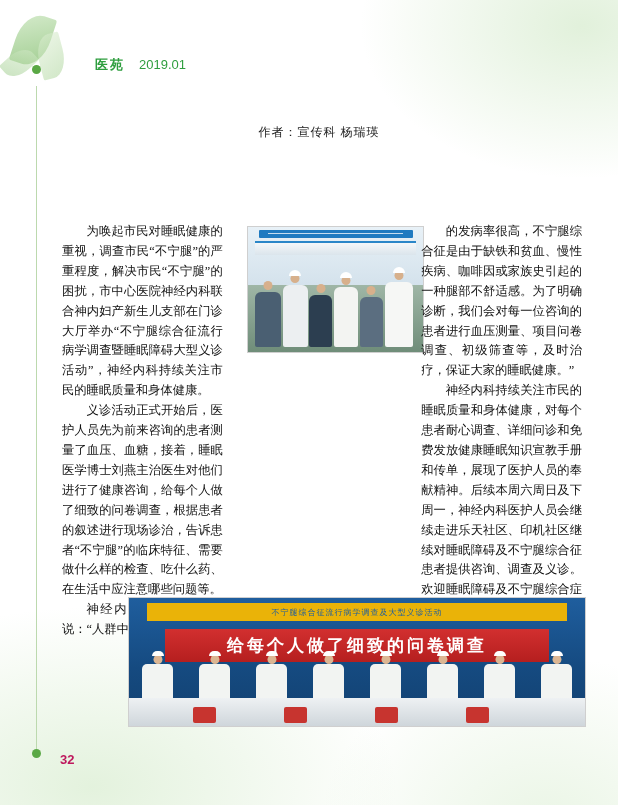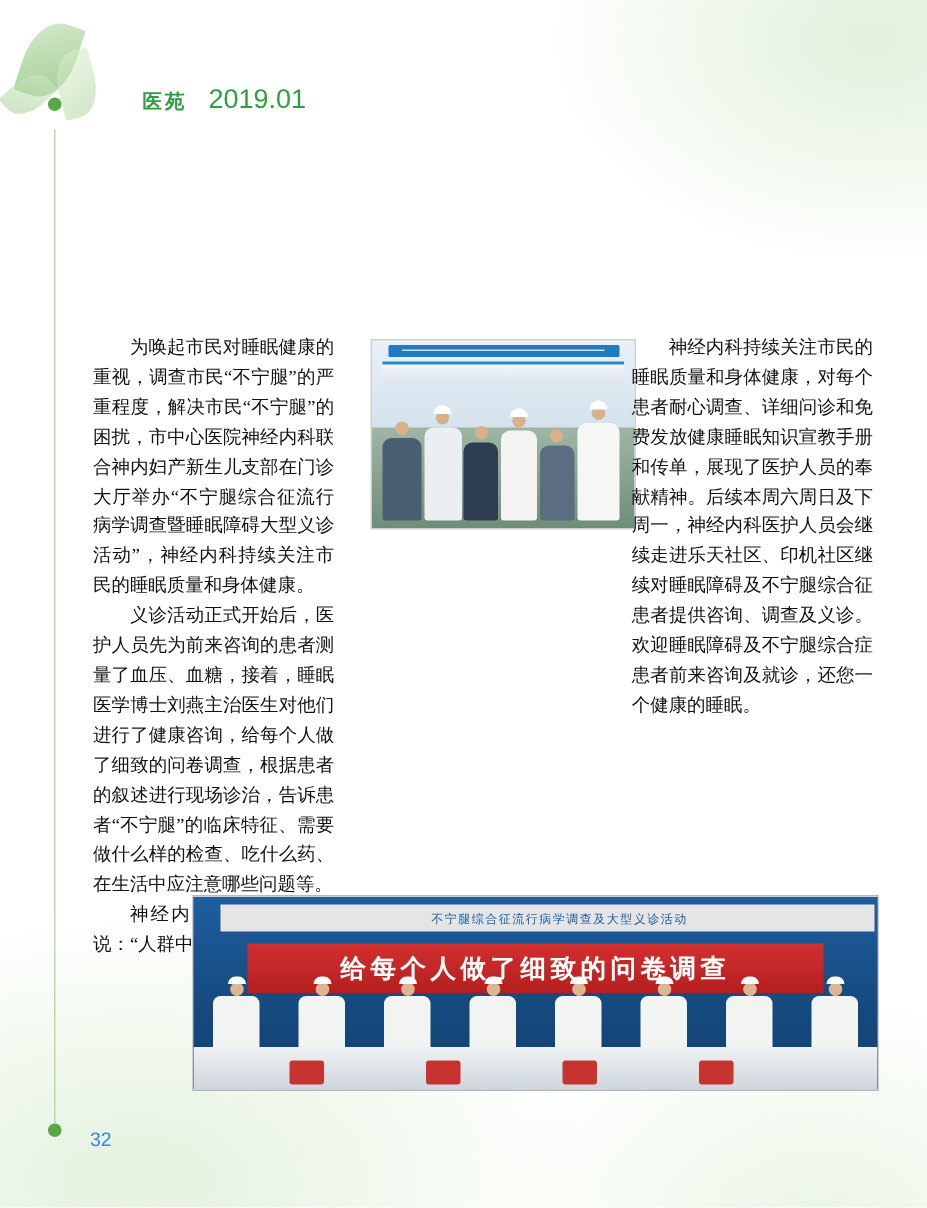--- a/index.html
+++ b/index.html
@@ -101,21 +101,21 @@
   }
   .header .section {
     color: #2f9e3f;
     font-size: 13px;
     font-weight: bold;
     letter-spacing: 2px;
     font-family: "Liberation Sans", "DejaVu Sans", sans-serif;
   }
   .header .issue {
     color: #2f9e3f;
-    font-size: 18px;
+    font-size: 13px;
     font-family: "Liberation Sans", "DejaVu Sans", sans-serif;
   }
 
   
   .title-block {
     position: absolute;
     left: 58px;
     right: 38px;
     top: 110px;
     text-align: center;
@@ -231,31 +231,30 @@
     background: #2c4c6d;
   }
   .pb-wall {
     position: absolute; inset: 0;
     background: linear-gradient(#1f5e9e, #154a80 55%, #12406f);
   }
   .pb-strip {
     position: absolute;
     left: 4%; top: 4%;
     width: 92%; height: 14%;
-    background: #e5e5e5;
+    background: #eab308;
     display: flex;
     align-items: center;
     justify-content: center;
     color: #1d5ea0;
     font-size: 8px;
     letter-spacing: 1px;
     font-family: "Liberation Sans", "DejaVu Sans", sans-serif;
     white-space: nowrap;
     overflow: hidden;
-    padding-left: 16px;
   }
   .pb-red {
     position: absolute;
     left: 8%; top: 24%;
     width: 84%; height: 26%;
     background: linear-gradient(#d22f2f, #b51f1f);
     display: flex;
     align-items: center;
     justify-content: center;
     color: #ffffff;
@@ -321,22 +320,23 @@
     bottom: 47px;
     width: 9px; height: 9px;
     border-radius: 50%;
     background: #5aa845;
   }
   .page-num {
     position: absolute;
     left: 60px;
     bottom: 38px;
     font-size: 13px;
-    color: #3b82f6;
+    color: #be185d;
     font-family: "Liberation Sans", "DejaVu Sans", sans-serif;
+    font-weight: bold;
   }
 </style>
 </head>
 <body>
 
 <div class="page-bg">
   <div class="corner-wash"></div>
   <div class="bottom-wash"></div>
   <div class="bottom-wash-2"></div>
   <div class="bg-leaf leaf-a"></div>
@@ -345,20 +345,21 @@
   <div class="rail"></div>
   <div class="rail-dot rail-dot-top"></div>
 </div>
 
 <div class="header">
   <span class="section">医苑</span>
   <span class="issue">2019.01</span>
 </div>
 
 <div class="title-block">
+  <div class="byline">作者：宣传科 杨瑞瑛</div>
 </div>
 
 <div class="photo-top">
   <div class="ph-wall">
     <div class="ph-banner"></div>
     <div class="ph-booth"></div>
   </div>
   <div class="ph-floor"></div>
   <div class="ph-person p1">
       <span class="ph-head"></span>
@@ -384,20 +385,21 @@
 </div>
 
 <div class="content">
   <div class="col">
     <p>为唤起市民对睡眠健康的重视，调查市民“不宁腿”的严重程度，解决市民“不宁腿”的困扰，市中心医院神经内科联合神内妇产新生儿支部在门诊大厅举办“不宁腿综合征流行病学调查暨睡眠障碍大型义诊活动”，神经内科持续关注市民的睡眠质量和身体健康。</p>
     <p>义诊活动正式开始后，医护人员先为前来咨询的患者测量了血压、血糖，接着，睡眠医学博士刘燕主治医生对他们进行了健康咨询，给每个人做了细致的问卷调查，根据患者的叙述进行现场诊治，告诉患者“不宁腿”的临床特征、需要做什么样的检查、吃什么药、在生活中应注意哪些问题等。</p>
     <p>神经内科副主任原向军说：“人群中睡眠障碍</p>
   </div>
   <div class="col col-mid"></div>
   <div class="col">
+    <p>的发病率很高，不宁腿综合征是由于缺铁和贫血、慢性疾病、咖啡因或家族史引起的一种腿部不舒适感。为了明确诊断，我们会对每一位咨询的患者进行血压测量、项目问卷调查、初级筛查等，及时治疗，保证大家的睡眠健康。”</p>
     <p>神经内科持续关注市民的睡眠质量和身体健康，对每个患者耐心调查、详细问诊和免费发放健康睡眠知识宣教手册和传单，展现了医护人员的奉献精神。后续本周六周日及下周一，神经内科医护人员会继续走进乐天社区、印机社区继续对睡眠障碍及不宁腿综合征患者提供咨询、调查及义诊。欢迎睡眠障碍及不宁腿综合症患者前来咨询及就诊，还您一个健康的睡眠。</p>
   </div>
 </div>
 
 <div class="photo-bottom">
   <div class="pb-wall"></div>
   <div class="pb-strip">不宁腿综合征流行病学调查及大型义诊活动</div>
   <div class="pb-red">给每个人做了细致的问卷调查</div>
   <div class="pb-row">
     <div class="pb-person"></div>

